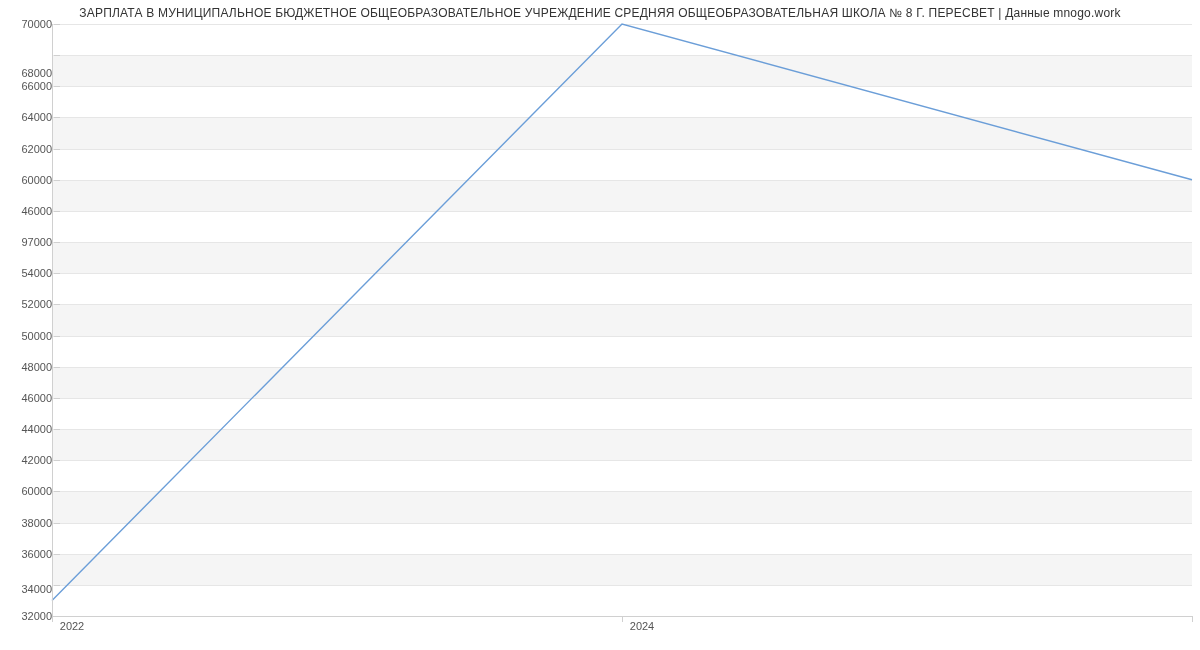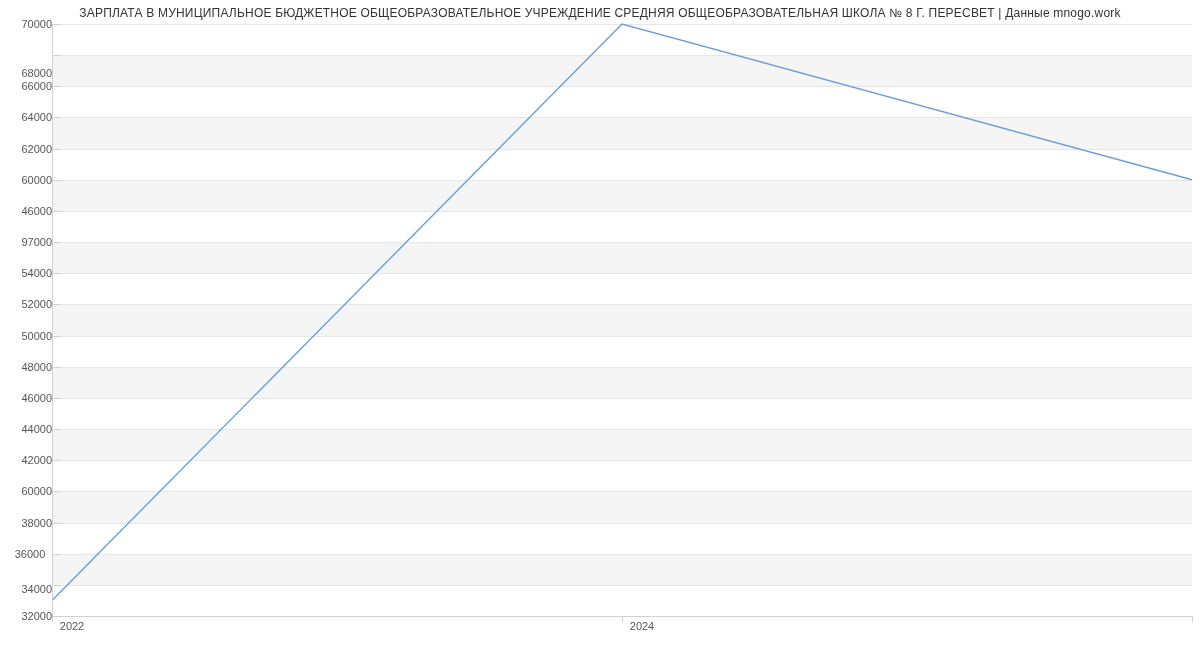--- a/index.html
+++ b/index.html
@@ -60,21 +60,21 @@
     <svg class="line" id="svg-line" viewBox="0 0 1140 592" preserveAspectRatio="none">
       <path id="series-path" class="series-path" d="M0 576.421052631579 L570 0 L1140 155.78947368421058" stroke="#6b9ed8"></path>
     </svg>
     <div class="y-axis-line"></div>
     <div class="x-axis-line" id="x-axis" style="top: 592px;"></div>
   </div>
 <div class="y-tick-label" style="top: 616px;">32000</div>
     <div class="y-tick" style="top: 616px;"></div>
     <div class="y-tick-label" style="top: 589px;">34000</div>
     <div class="y-tick" style="top: 584.842px;"></div>
-    <div class="y-tick-label" style="top: 553.684px; text-align: center;">36000</div>
+    <div class="y-tick-label" style="top: 553.684px;">36000</div>
     <div class="y-tick" style="top: 553.684px;"></div>
     <div class="y-tick-label" style="top: 522.526px;">38000</div>
     <div class="y-tick" style="top: 522.526px;"></div>
     <div class="y-tick-label" style="top: 491.368px;">60000</div>
     <div class="y-tick" style="top: 491.368px;"></div>
     <div class="y-tick-label" style="top: 460.211px;">42000</div>
     <div class="y-tick" style="top: 460.211px;"></div>
     <div class="y-tick-label" style="top: 429.053px;">44000</div>
     <div class="y-tick" style="top: 429.053px;"></div>
     <div class="y-tick-label" style="top: 397.895px;">46000</div>

